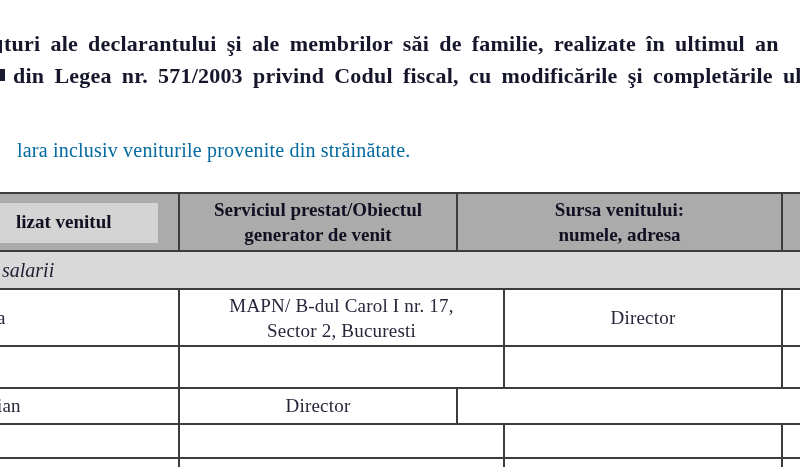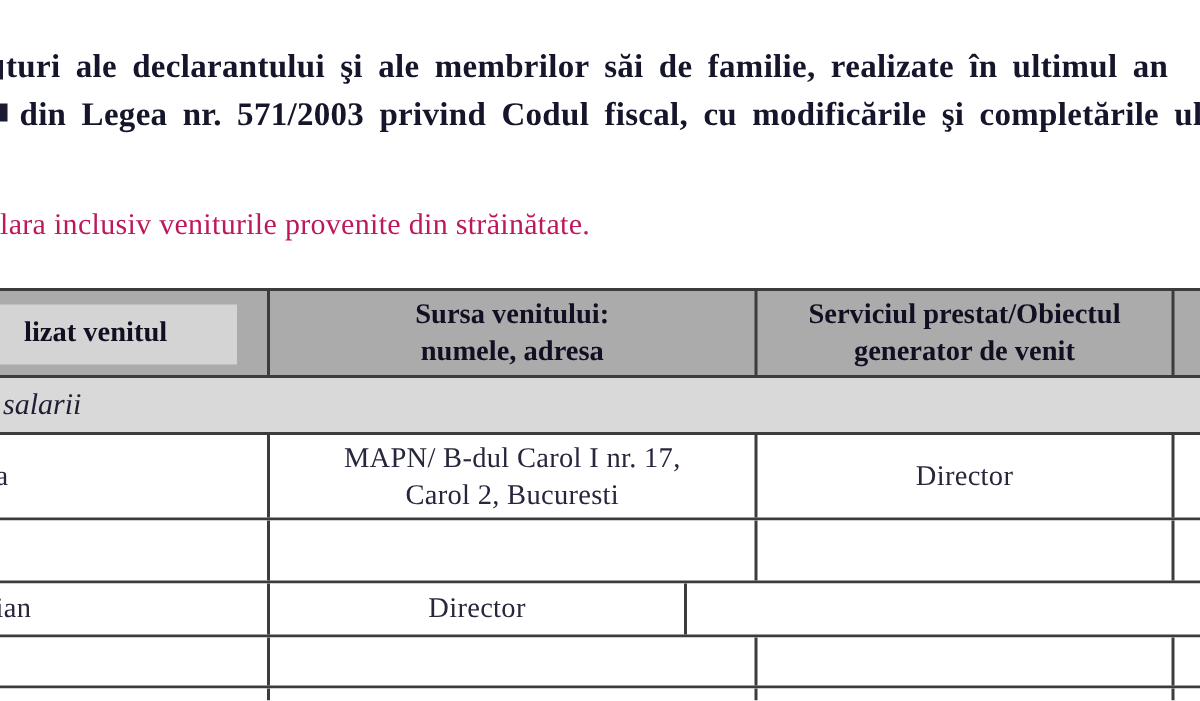--- a/index.html
+++ b/index.html
@@ -27,21 +27,22 @@
   .cut-frag{position:absolute;background:#1a1a30;}
   .frag-l1{left:0;top:40px;width:2px;height:13px;}
   .frag-l2{left:0;top:69px;width:5px;height:12px;}
   
   .note-line{
     position:absolute;
     top:139px;left:0;
     white-space:nowrap;
     font-size:20px;
     letter-spacing:0.2px;
-    color:#be185d;
+    color:#0369a1;
+    padding-left:17px;
   }
   
   .tbl{
     position:absolute;
     top:192px;left:0;
     width:822px;
     border-top:2px solid #3c3c3c;
     font-size:19px;
   }
   .t-row{
@@ -110,47 +111,47 @@
 
   <div class="note-line">lara inclusiv veniturile provenite din străinătate.</div>
 
   <div class="tbl">
 
     <div class="t-row row-header">
       <div class="cell c1 hdr-c1">
         <div class="hdr-c1-inner"></div>
         <span class="hdr-c1-label">lizat venitul</span>
       </div>
+      <div class="cell c3">
+        <div class="two-line">
+          <div>Serviciul prestat/Obiectul</div>
+          <div>generator de venit</div>
+        </div>
+      </div>
       <div class="cell c2">
         <div class="two-line">
           <div>Sursa venitului:</div>
           <div>numele, adresa</div>
         </div>
       </div>
-      <div class="cell c3">
-        <div class="two-line">
-          <div>Serviciul prestat/Obiectul</div>
-          <div>generator de venit</div>
-        </div>
-      </div>
       <div class="cell c4"></div>
     </div>
 
     <div class="t-row row-band">
       <div class="band-cell">salarii</div>
     </div>
 
     <div class="t-row row-r1">
       <div class="cell c1 cell-left">
         <span class="cut-text data-text">a</span>
       </div>
       <div class="cell c2">
         <div class="two-line data-text">
           <div>MAPN/ B-dul Carol I nr. 17,</div>
-          <div>Carol 2, Bucuresti</div>
+          <div>Sector 2, Bucuresti</div>
         </div>
       </div>
       <div class="cell c3">
         <span class="data-text">Director</span>
       </div>
       <div class="cell c4"></div>
     </div>
 
     <div class="t-row row-r2">
       <div class="cell c1 cell-left">

